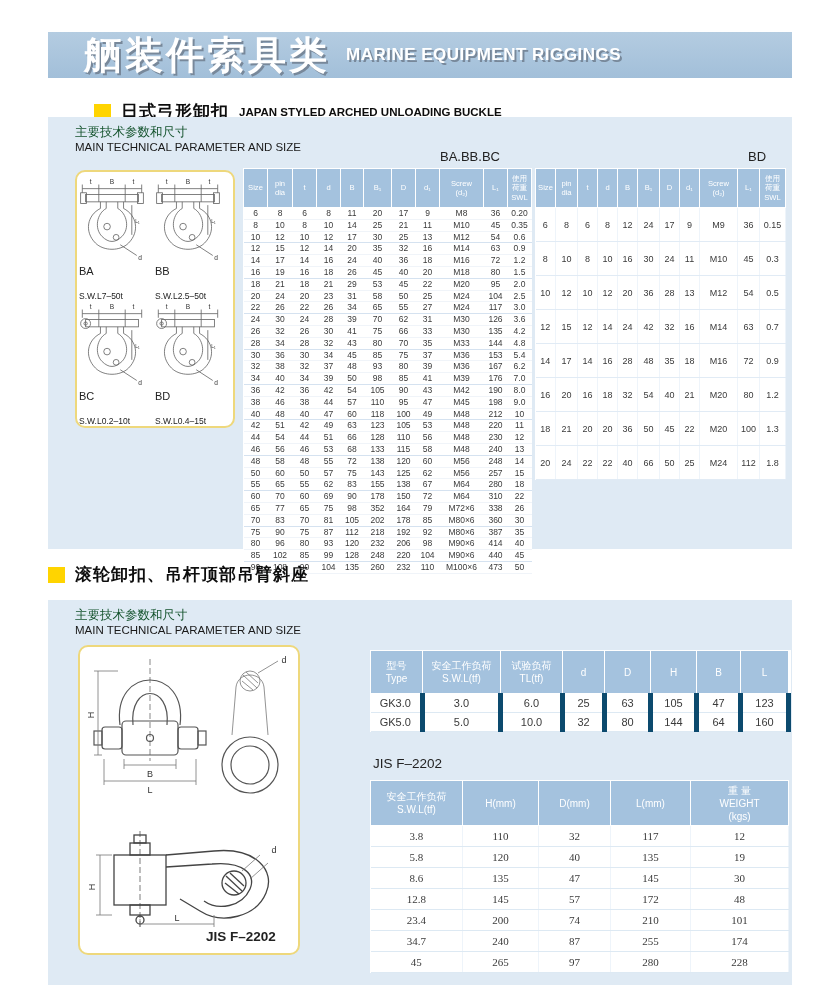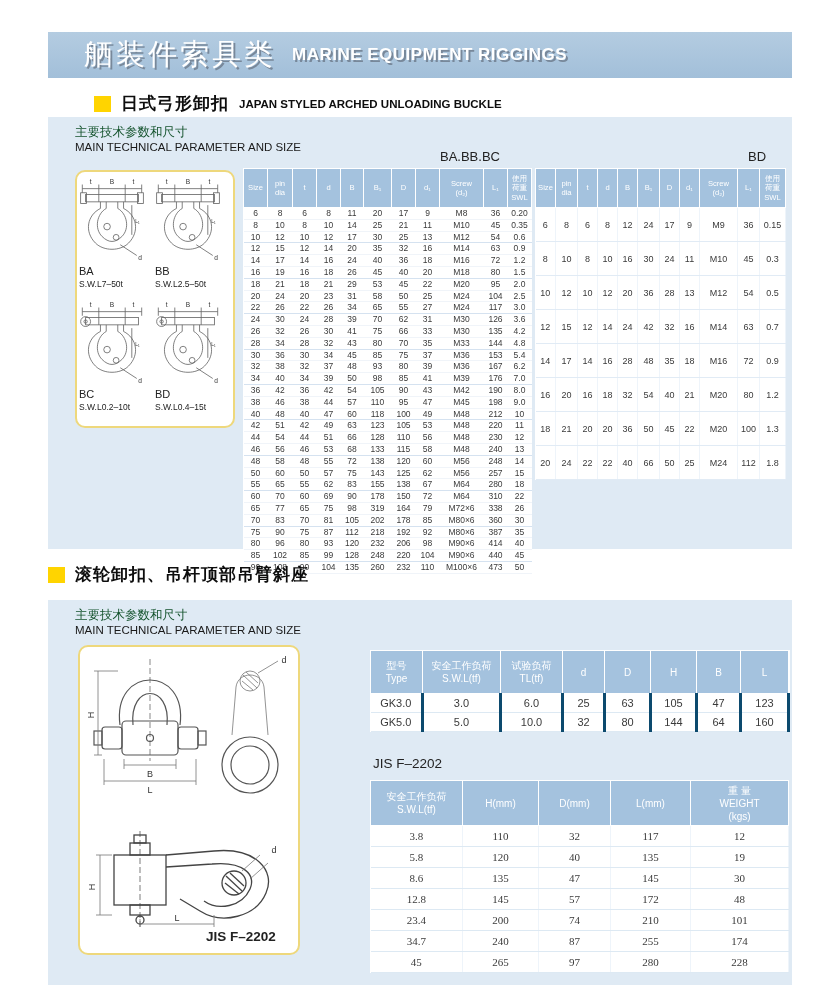--- a/index.html
+++ b/index.html
@@ -7,21 +7,21 @@
     width:830px;height:1000px;background:#ffffff;position:relative;
     font-family:"Liberation Sans","DejaVu Sans",sans-serif;color:#222;
     overflow:hidden;
   }
   
   .banner{
     position:absolute;left:48px;top:32px;width:744px;height:46px;
     background:linear-gradient(#b4cce1,#a2bfd9);
     display:flex;align-items:center;box-sizing:border-box;padding-left:36px;gap:16px;
   }
-  .banner .zh{font-size:29px;font-weight:normal;color:#fff;letter-spacing:3px;
+  .banner .zh{font-size:38px;font-weight:bold;color:#fff;letter-spacing:3px;
     text-shadow:2px 2px 0 #78889a;}
   .banner .en{font-size:17px;font-weight:bold;color:#fff;letter-spacing:.5px;
     text-shadow:2px 2px 0 #78889a;}
   
   .section-head{position:absolute;left:48px;display:flex;align-items:center;gap:10px;}
   .bullet{width:17px;height:16px;background:#ffd400;flex:0 0 auto;}
   .sh-zh{font-size:17px;font-weight:bold;color:#0d0d0d;letter-spacing:1px;}
   .sh-en{font-size:11.5px;font-weight:bold;color:#0d0d0d;}
   
   .panel{position:absolute;left:48px;width:744px;background:#dfeaf4;}
@@ -40,49 +40,49 @@
   table.data td{text-align:center;color:#3a3a3a;padding:0;vertical-align:middle;}
   #t1{left:243px;top:168px;width:288px;font-size:8.5px;}
   #t1 th{font-size:7.6px;height:38px;line-height:1.25;}
   #t1 td{height:10.8px;line-height:10.8px;border-bottom:1px solid #f0f4f9;}
   #t1 tbody tr:nth-child(3n) td{border-bottom:1px solid #d5e2f0;}
   #t2{left:535px;top:168px;width:250px;font-size:9px;}
   #t2 th{font-size:7.6px;height:38px;line-height:1.25;}
   #t2 td{height:33px;border-bottom:1px solid #e1ebf5;border-right:1px solid #eef4fa;}
   #gk{left:370px;top:650px;width:418px;font-size:11px;}
   #gk th{font-size:10px;height:42px;line-height:1.3;}
-  #gk td{height:18px;border-bottom:1px solid #dde9f3;border-right:3px solid #0c4a6e;}
+  #gk td{height:18px;border-bottom:1px solid #dde9f3;border-right:5px solid #0c4a6e;}
   #jis{left:370px;top:780px;width:418px;font-size:11px;}
   #jis th{font-size:10px;height:44px;line-height:1.3;}
   #jis td{height:20px;border-bottom:1px solid #dde9f3;border-right:1px solid #eef4fa;font-family:Liberation Serif, serif;}
   .jis-label{position:absolute;left:373px;top:756px;font-size:13.5px;color:#222;}
   
   .diagbox{position:absolute;background:#fff;border:2px solid #eed87c;border-radius:10px;box-sizing:border-box;}
   #box1{left:75px;top:170px;width:160px;height:258px;
     display:grid;grid-template-columns:1fr 1fr;grid-template-rows:1fr 1fr;padding:4px 2px;}
   .mini{display:flex;flex-direction:column;align-items:flex-start;}
   .mini svg{width:66px;height:88px;}
   .mini .code{font-size:11px;color:#222;margin-top:1px;}
-  .mini .swl{font-size:8.5px;color:#222;margin-top:2px;white-space:nowrap;}
+  .mini .swl{font-size:8.5px;color:#222;margin-top:14px;white-space:nowrap;}
   #box2{left:78px;top:645px;width:222px;height:310px;}
   #box2 svg{position:absolute;}
   #svg-top{left:8px;top:8px;width:206px;height:168px;}
   #svg-bottom{left:4px;top:180px;width:214px;height:104px;}
   .diag-caption{position:absolute;left:126px;top:282px;font-size:13.5px;font-weight:bold;color:#222;}
   svg text{fill:#333;}
 </style>
 </head>
 <body>
 
 <div class="banner">
   <span class="zh">舾装件索具类</span>
   <span class="en">MARINE EQUIPMENT RIGGINGS</span>
 </div>
 
-<div class="section-head" style="top:92px;padding-left:46px;">
+<div class="section-head" style="top:100px;padding-left:46px;">
   <span class="bullet"></span>
   <span class="sh-zh">日式弓形卸扣</span>
   <span class="sh-en">JAPAN STYLED ARCHED  UNLOADING BUCKLE</span>
 </div>
 
 <div class="panel" id="panel1"></div>
 
 <div class="param" style="left:75px;top:124px;">
   <div class="zh">主要技术参数和尺寸</div>
   <div class="en">MAIN TECHNICAL PARAMETER AND SIZE</div>
@@ -585,21 +585,21 @@
         <td>M64</td>
         <td>310</td>
         <td>22</td>
       </tr>
       <tr>
         <td>65</td>
         <td>77</td>
         <td>65</td>
         <td>75</td>
         <td>98</td>
-        <td>319</td>
+        <td>352</td>
         <td>164</td>
         <td>79</td>
         <td>M72×6</td>
         <td>338</td>
         <td>26</td>
       </tr>
       <tr>
         <td>70</td>
         <td>83</td>
         <td>70</td>

